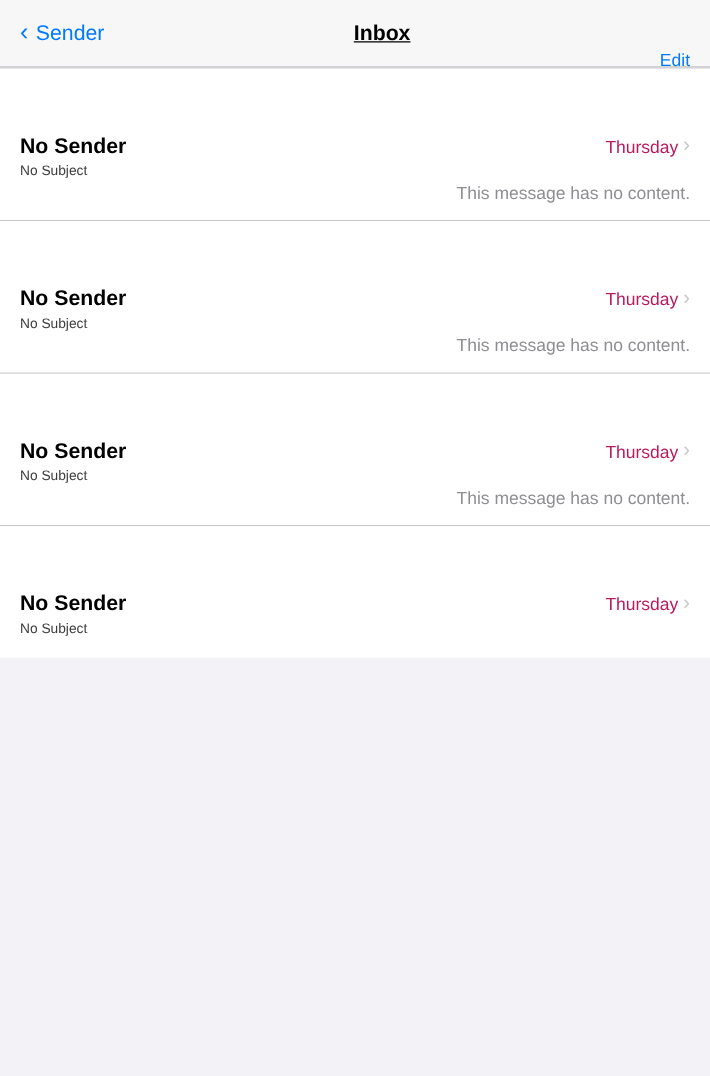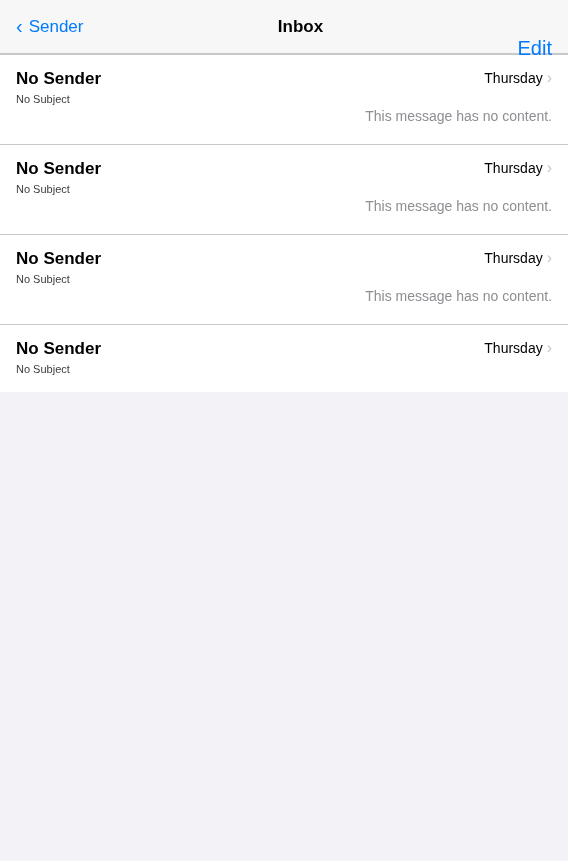--- a/index.html
+++ b/index.html
@@ -42,25 +42,26 @@
       font-weight: 300;
       color: #007aff;
       margin-right: 2px;
     }
 
     .nav-title {
       font-size: 17px;
       font-weight: 600;
       color: #000;
       text-align: center;
+      text-decoration: underline;
     }
 
     .nav-edit {
       color: #007aff;
-      font-size: 20px;
+      font-size: 14px;
       cursor: pointer;
       margin-top: 43px;
     }
 
     
     .email-list {
       background: #fff;
       margin-top: 0;
     }
 
@@ -74,39 +75,40 @@
       min-height: 90px;
     }
 
     .email-item:not(:last-child) {
       border-bottom: 1px solid #c8c8cc;
     }
 
     .email-header {
       display: flex;
       justify-content: space-between;
-      align-items: flex-start;
+      align-items: center;
       margin-bottom: 4px;
+      margin-top: 38px;
     }
 
     .email-sender {
       font-size: 17px;
       font-weight: 700;
       color: #000;
     }
 
     .email-meta {
       display: flex;
       align-items: center;
       gap: 4px;
     }
 
     .email-date {
       font-size: 14px;
-      color: #000000;
+      color: #be185d;
     }
 
     .email-chevron {
       color: #c7c7cc;
       font-size: 16px;
       font-weight: 300;
     }
 
     .email-subject {
       font-size: 11px;

